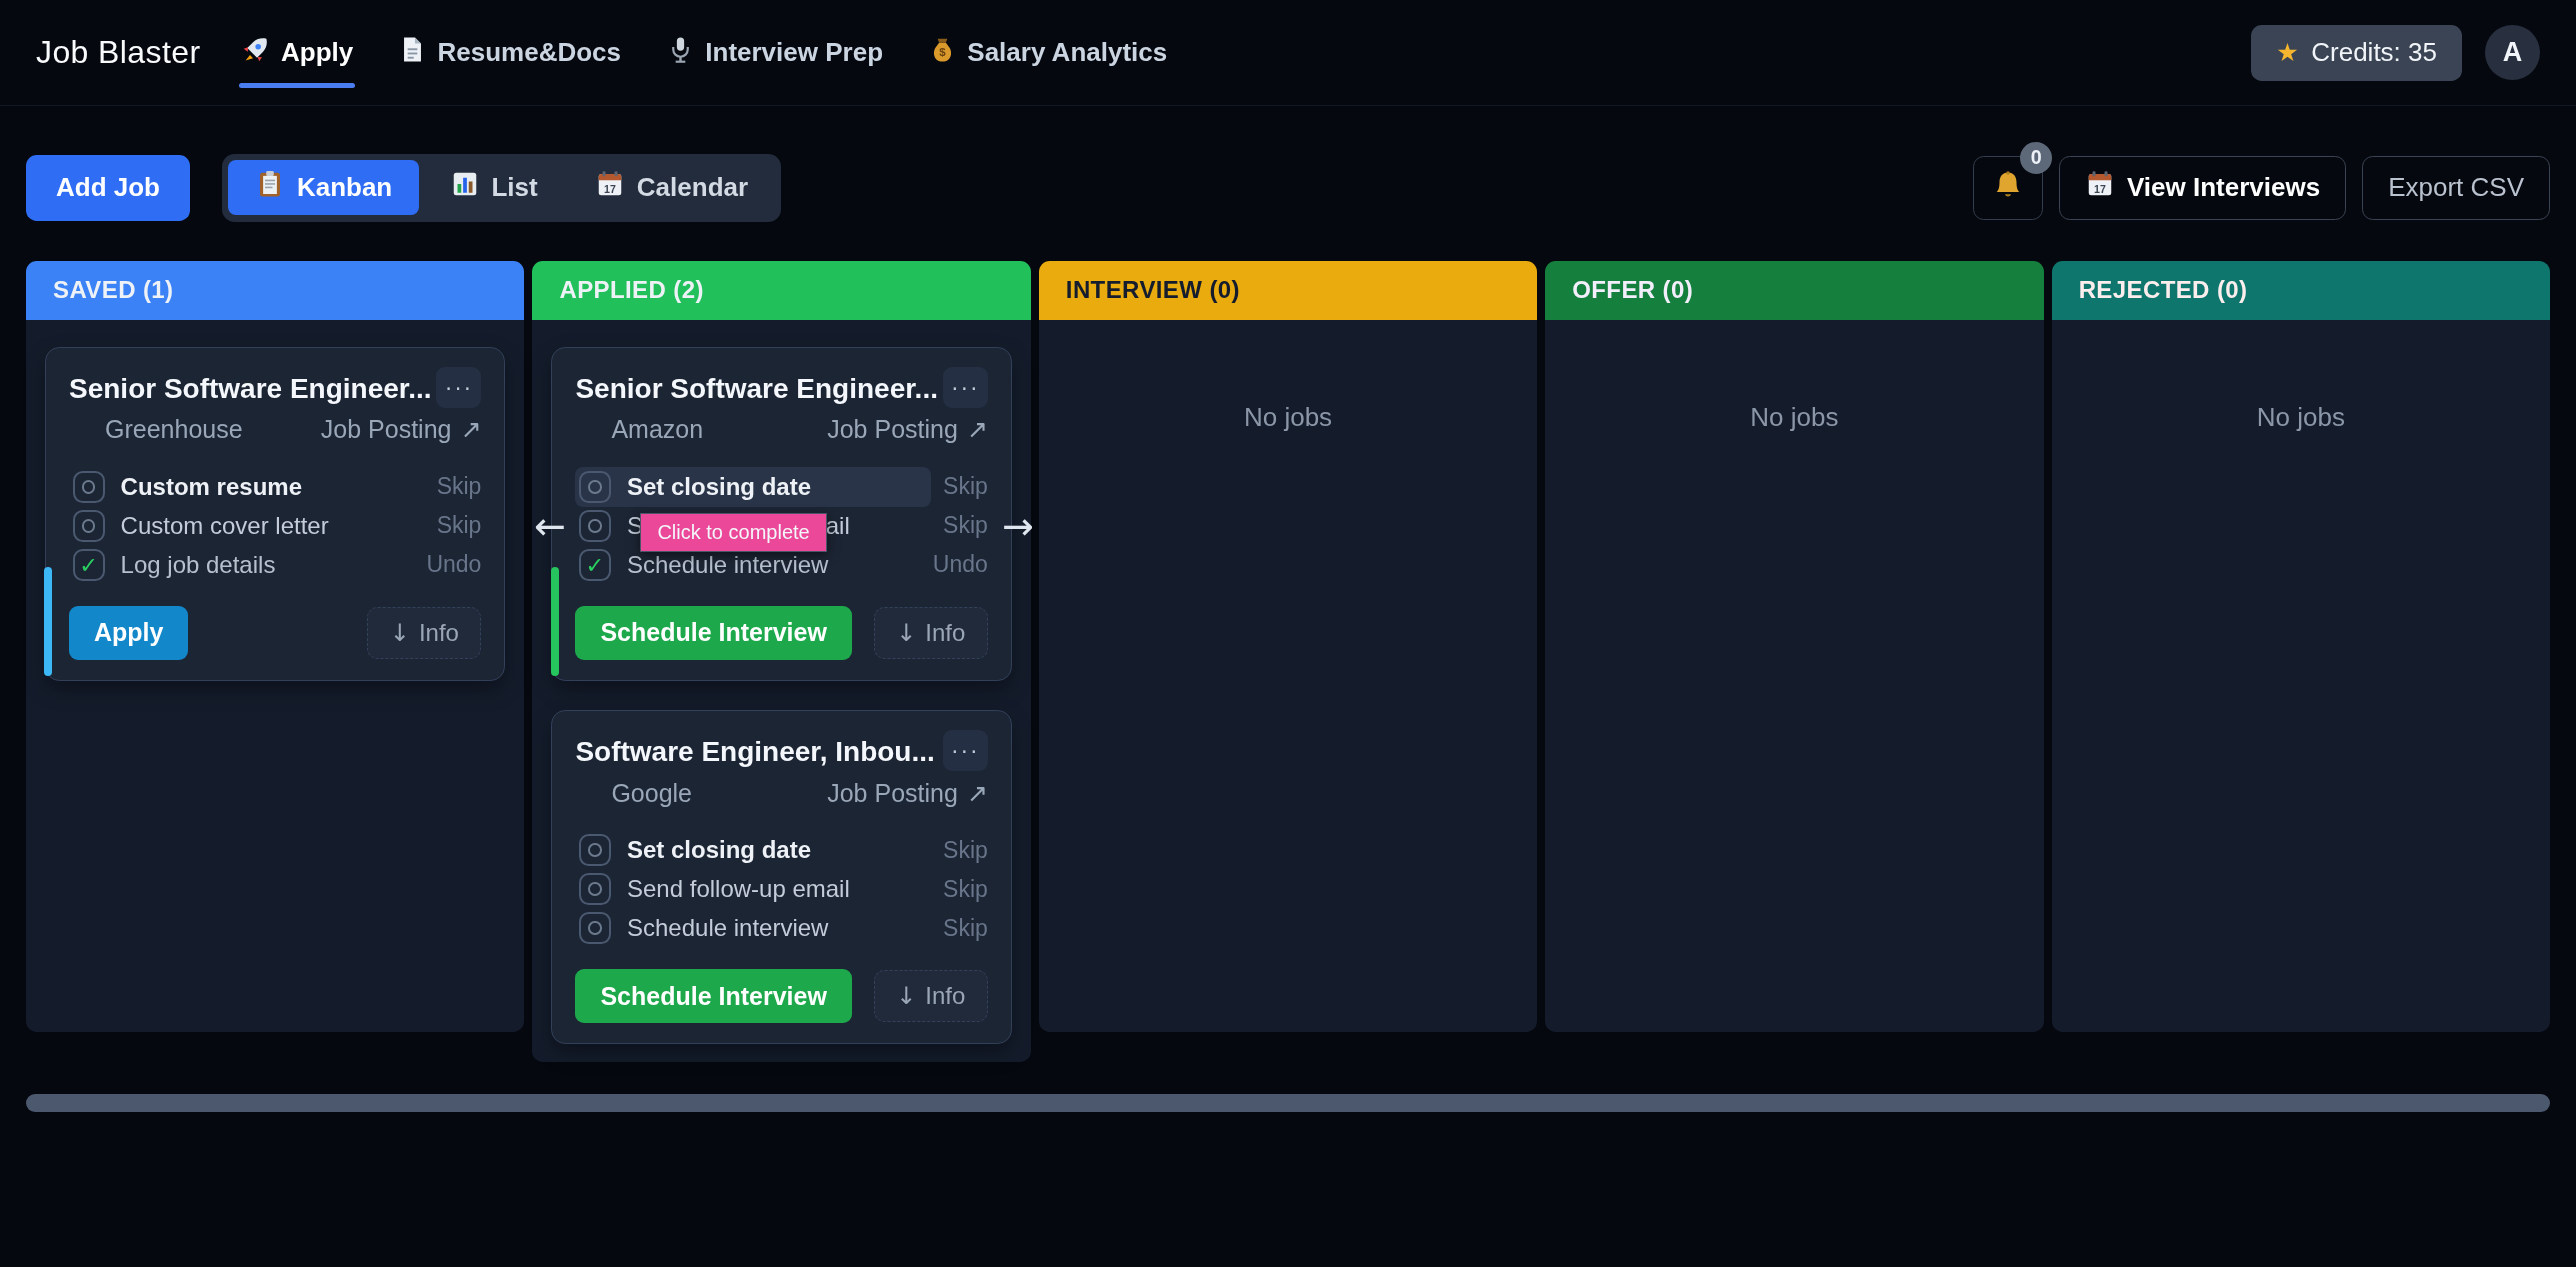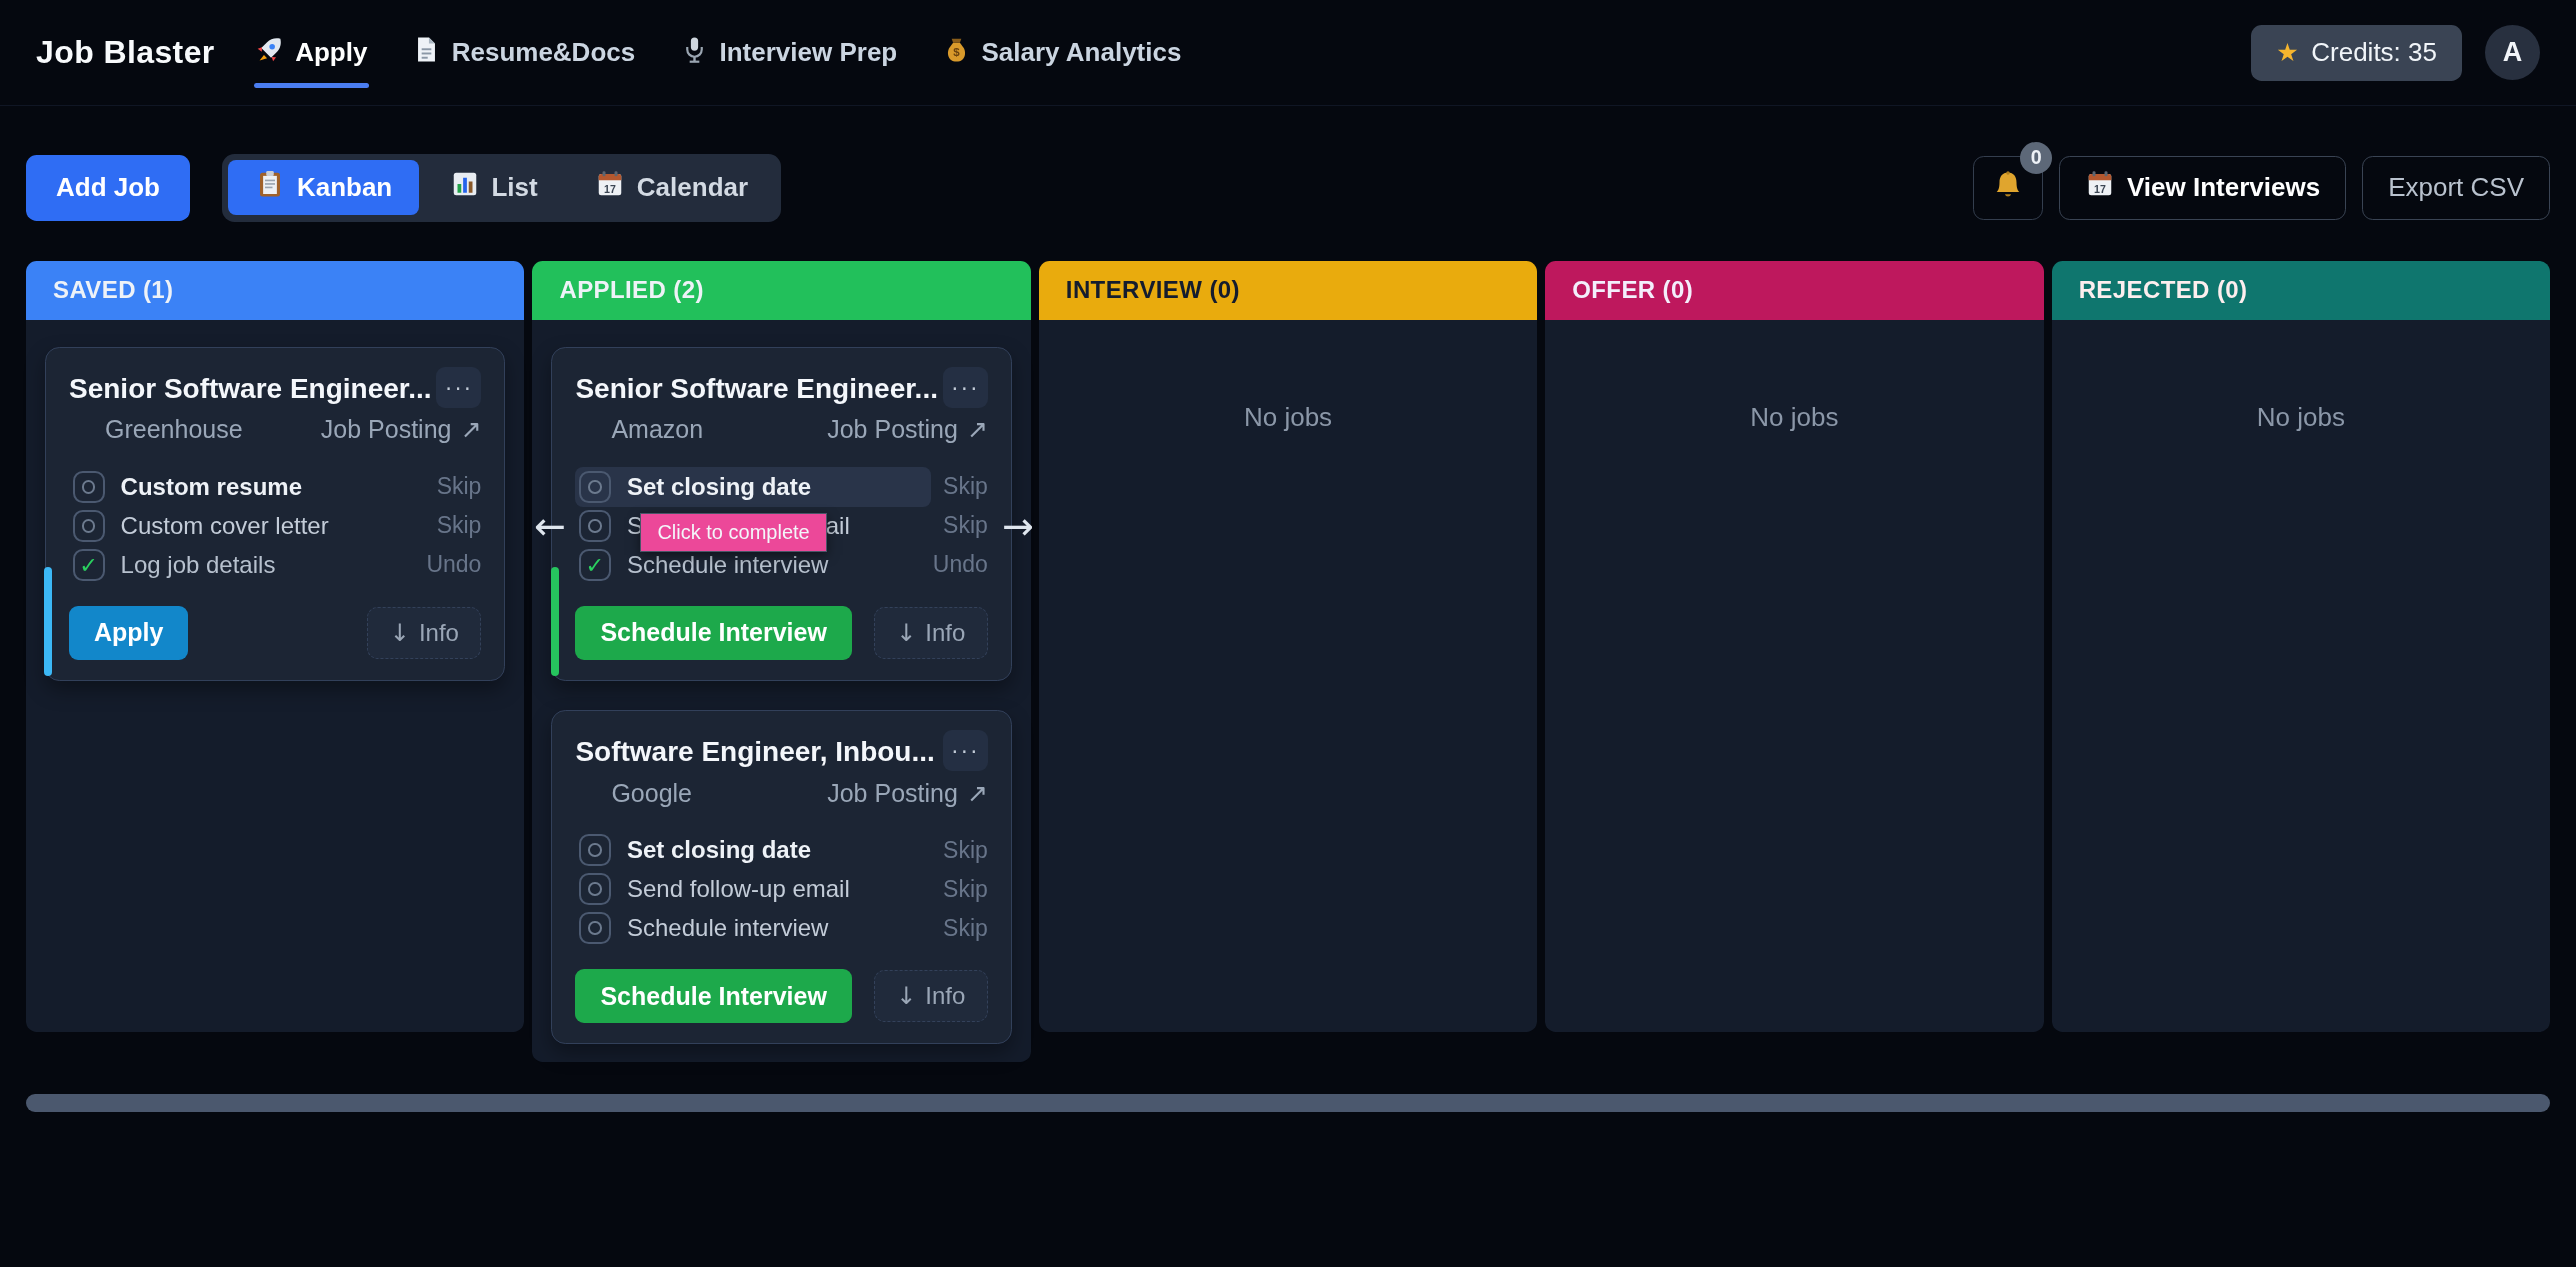--- a/index.html
+++ b/index.html
@@ -7,21 +7,21 @@
   body {
     background:#05080f;
     font-family:"Liberation Sans","DejaVu Sans",sans-serif;
     color:#f2f5f9;
     -webkit-font-smoothing:antialiased;
   }
   .glyph { font-family:"DejaVu Sans",sans-serif; }
 
   
   .header { height:106px; display:flex; align-items:center; padding:0 36px; border-bottom:0.9px solid #101624; }
-  .logo { font-size:32px; font-weight:bold; color:#f8fafc; letter-spacing:0.4px; }
+  .logo { font-size:32px; font-weight:normal; color:#f8fafc; letter-spacing:0.4px; }
   .nav { display:flex; gap:41px; margin-left:39px; align-items:center; }
   .tab { display:flex; align-items:center; gap:10.7px; font-size:26px; font-weight:600; color:#cbd5e1; position:relative; padding:12.5px 1.8px; cursor:pointer; }
   .tab.active { color:#ffffff; }
   .tab.active::after { content:""; position:absolute; left:0; right:0; bottom:-5.4px; height:5.4px; border-radius:2.7px; background:#4a7df0; }
   .tab svg { width:29px; height:29px; }
   .hspacer { flex:1; }
   .credits-pill { display:flex; align-items:center; gap:12.5px; background:#3a4454; border-radius:10.7px; padding:12.5px 25px; font-size:26px; color:#f1f5f9; cursor:pointer; }
   .credits-pill .star { color:#f5b52e; font-size:25px; }
   .avatar { width:55px; height:55px; border-radius:50%; background:#28303f; display:flex; align-items:center; justify-content:center; font-size:27px; font-weight:bold; margin-left:23px; cursor:pointer; }
 
@@ -364,21 +364,21 @@
   </div>
 
   <div class="column">
     <div class="col-header" style="background-color: rgb(233, 171, 13); color: rgb(20, 28, 46);">INTERVIEW (0)</div>
     <div class="col-body">
       <div class="empty-text">No jobs</div>
     </div>
   </div>
 
   <div class="column">
-    <div class="col-header" style="background-color: #be185d; color: rgb(243, 238, 251);">OFFER (0)</div>
+    <div class="col-header" style="background-color: #15803d; color: rgb(243, 238, 251);">OFFER (0)</div>
     <div class="col-body">
       <div class="empty-text">No jobs</div>
     </div>
   </div>
 
   <div class="column">
     <div class="col-header" style="background-color: #0f766e; color: rgb(253, 238, 238);">REJECTED (0)</div>
     <div class="col-body">
       <div class="empty-text">No jobs</div>
     </div>

